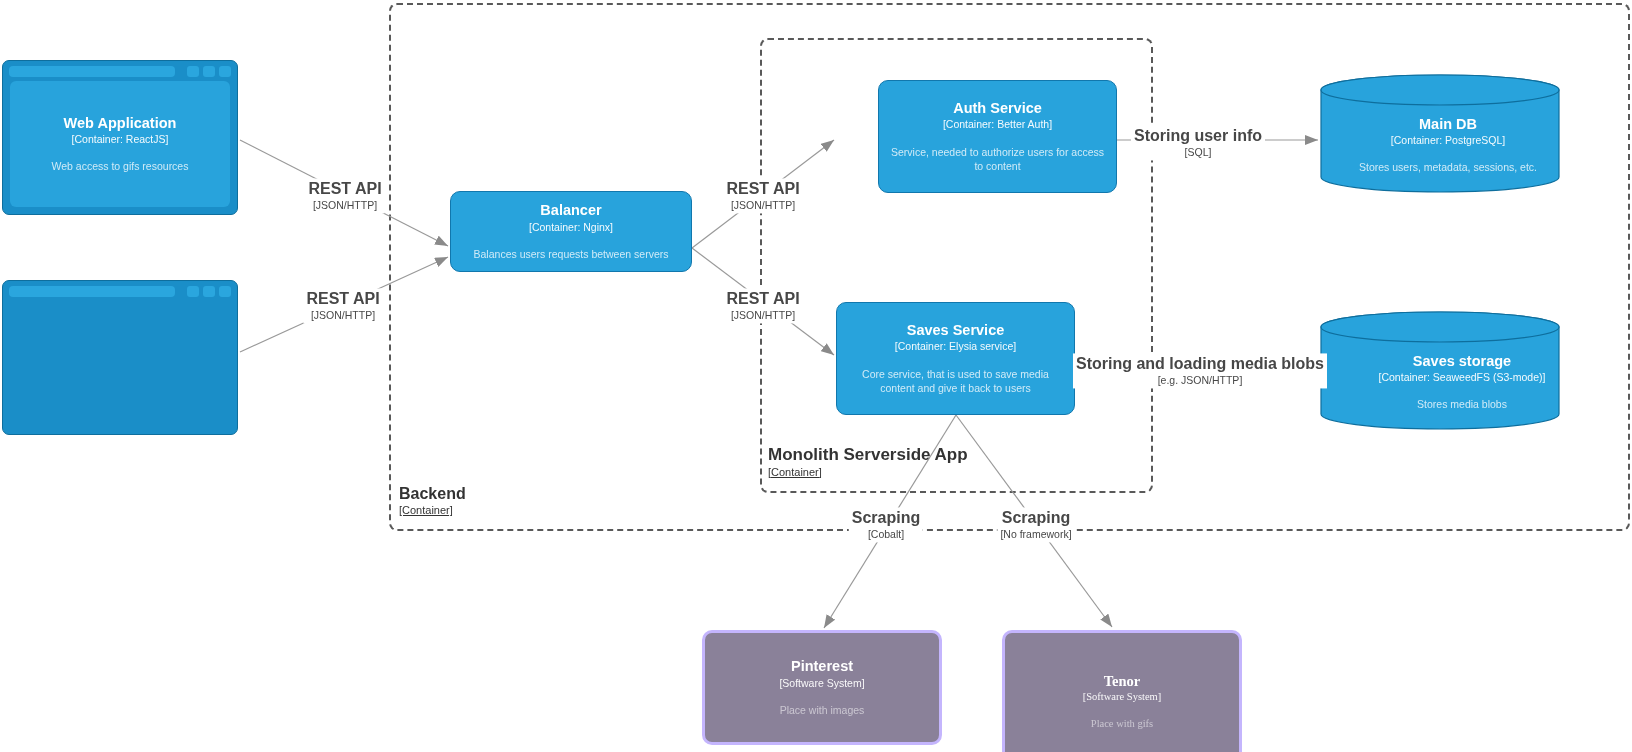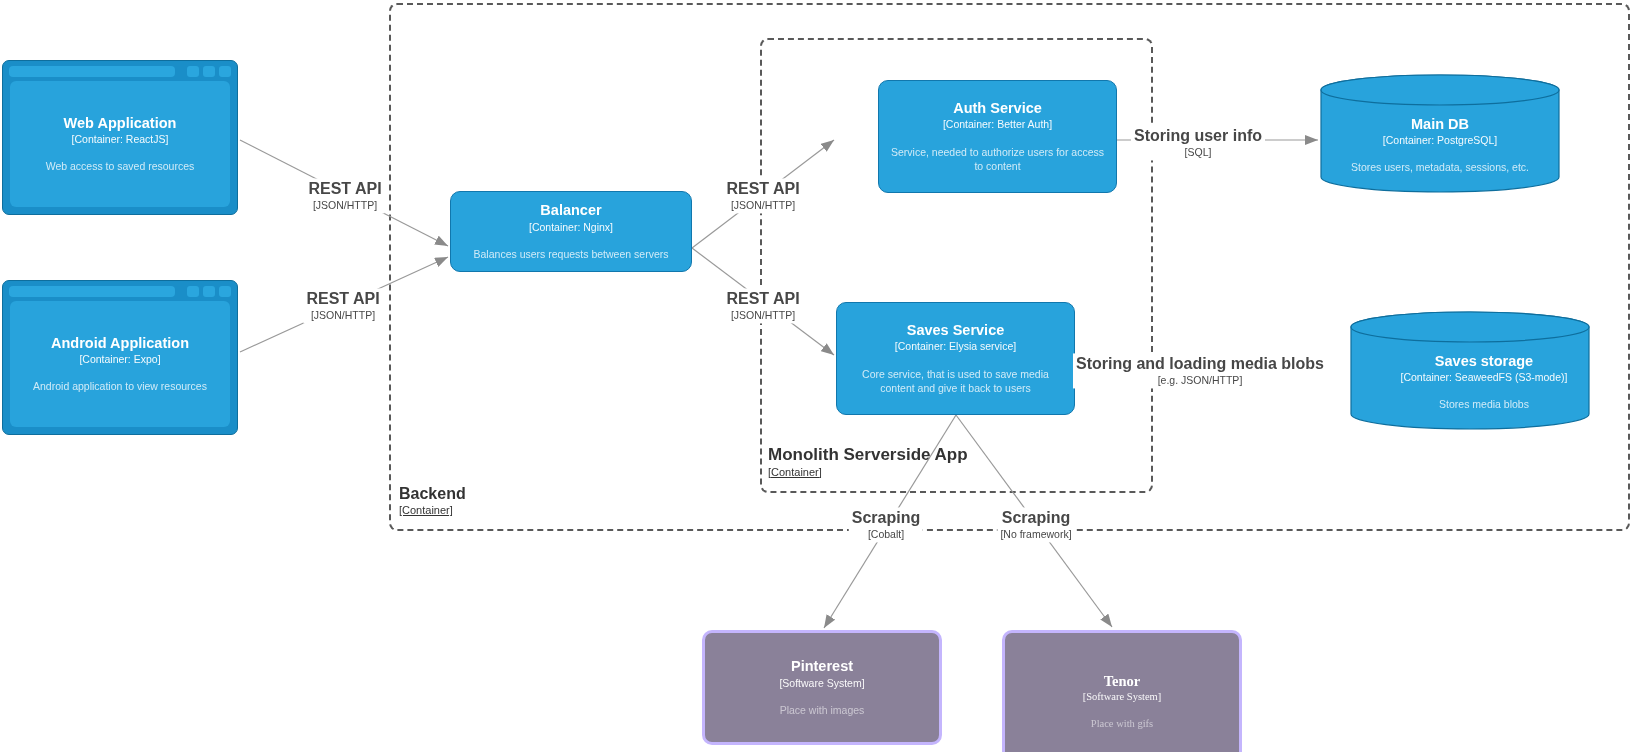--- a/index.html
+++ b/index.html
@@ -33,21 +33,21 @@
   .browser .titlebar{position:absolute;left:0;top:0;right:0;height:20px;display:flex;align-items:center;padding:0 6px;box-sizing:border-box;gap:4px;}
   .browser .addressbar{flex:1;height:11px;background:#2aa6de;border-radius:4px;margin-right:8px;}
   .browser .winbtn{width:12px;height:11px;background:#2aa6de;border-radius:3px;flex:none;}
   .browser .panel{position:absolute;left:7px;right:7px;top:20px;bottom:7px;background:#28a3dc;border-radius:6px;}
 
   
   .ebox{position:absolute;background:#8a8199;border:3px solid #c4b5fd;border-radius:10px;box-sizing:border-box;}
   .ebox .n-desc{color:rgba(255,255,255,0.55);}
 
   
-  .cyl{position:absolute;}
+  .cyl{position:absolute;padding-left:8px;}
   .cyl svg{position:absolute;left:0;top:0;}
   .cyl .node-text{position:relative;padding-top:26px;}
 </style>
 </head>
 <body>
 
 <div class="canvas">
 
   <div class="boundary" style="left:389px;top:3px;width:1237px;height:524px;"></div>
   <div class="boundary" style="left:760px;top:38px;width:389px;height:451px;"></div>
@@ -81,38 +81,31 @@
     <div class="titlebar">
       <div class="addressbar"></div>
       <div class="winbtn"></div>
       <div class="winbtn"></div>
       <div class="winbtn"></div>
     </div>
     <div class="panel">
       <div class="node-text">
         <span class="n-title">Web Application</span>
         <span class="n-sub">[Container: ReactJS]</span>
-        <span class="n-desc">Web access to saved resources</span>
+        <span class="n-desc">Web access to gifs resources</span>
       </div>
     </div>
   </div>
 
   <div class="browser" style="left:2px;top:280px;width:236px;height:155px;">
     <div class="titlebar">
       <div class="addressbar"></div>
       <div class="winbtn"></div>
       <div class="winbtn"></div>
       <div class="winbtn"></div>
-    </div>
-    <div class="panel">
-      <div class="node-text">
-        <span class="n-title">Android Application</span>
-        <span class="n-sub">[Container: Expo]</span>
-        <span class="n-desc">Android application to view resources</span>
-      </div>
     </div>
   </div>
 
   <div class="cbox" style="left:450px;top:191px;width:242px;height:81px;">
     <div class="node-text">
       <span class="n-title">Balancer</span>
       <span class="n-sub">[Container: Nginx]</span>
       <span class="n-desc">Balances users requests between servers</span>
     </div>
   </div>
@@ -138,21 +131,21 @@
       <path d="M1,17 A119,15 0 0 1 239,17 L239,104 A119,15 0 0 1 1,104 Z" fill="#28a3dc" stroke="#0e6e9d" stroke-width="1.2"></path>
       <ellipse cx="120" cy="17" rx="119" ry="15" fill="#28a3dc" stroke="#0e6e9d" stroke-width="1.2"></ellipse>
     </svg>
     <div class="node-text">
       <span class="n-title">Main DB</span>
       <span class="n-sub">[Container: PostgreSQL]</span>
       <span class="n-desc">Stores users, metadata, sessions, etc.</span>
     </div>
   </div>
 
-  <div class="cyl" style="left:1320px;top:310px;width:268px;height:122px;margin-left:30px;">
+  <div class="cyl" style="left:1320px;top:310px;width:268px;height:122px;">
     <svg width="240" height="122" viewBox="0 0 240 122">
       <path d="M1,17 A119,15 0 0 1 239,17 L239,104 A119,15 0 0 1 1,104 Z" fill="#28a3dc" stroke="#0e6e9d" stroke-width="1.2"></path>
       <ellipse cx="120" cy="17" rx="119" ry="15" fill="#28a3dc" stroke="#0e6e9d" stroke-width="1.2"></ellipse>
     </svg>
     <div class="node-text">
       <span class="n-title">Saves storage</span>
       <span class="n-sub">[Container: SeaweedFS (S3-mode)]</span>
       <span class="n-desc">Stores media blobs</span>
     </div>
   </div>

